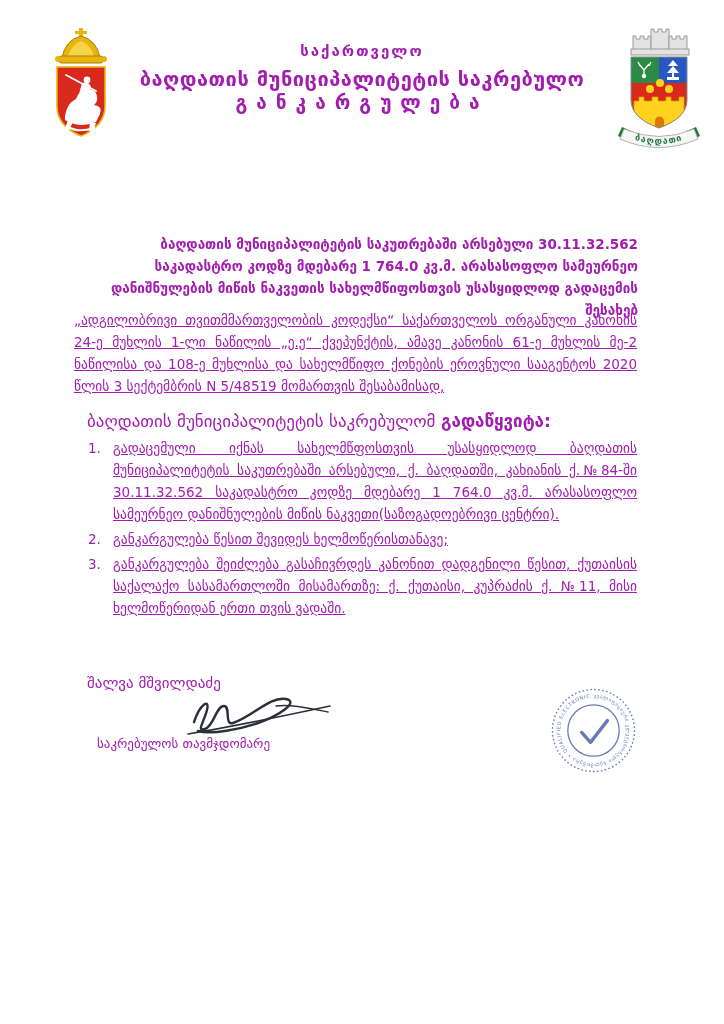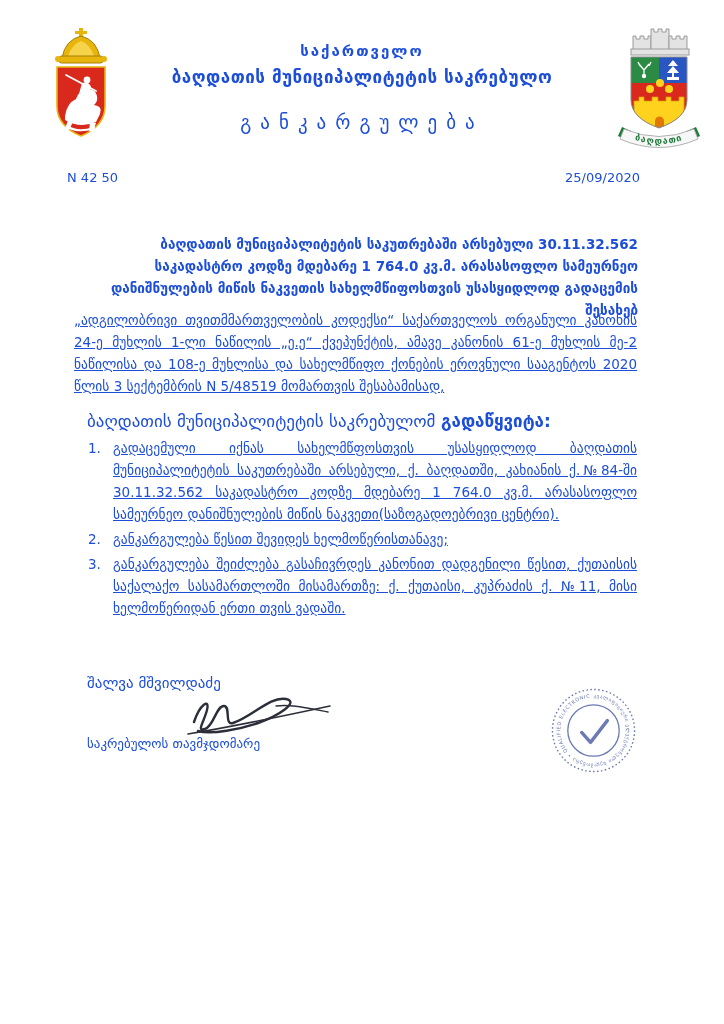--- a/index.html
+++ b/index.html
@@ -1,43 +1,43 @@
 <!DOCTYPE html>
 <html><head>
 <meta charset="utf-8">
 <style>
   html,body{margin:0;padding:0;background:#ffffff;}
   .page{
     position:relative;width:724px;height:1020px;background:#ffffff;
-    font-family:"DejaVu Sans","Liberation Sans",sans-serif;color:#1d4ed8;
+    font-family:"DejaVu Sans","Liberation Sans",sans-serif;color:#a21caf;
     overflow:hidden;margin:0 auto;
   }
   
   .emblem-left{position:absolute;left:48px;top:28px;width:66px;height:112px;}
   .emblem-right{position:absolute;left:616px;top:26px;width:86px;height:132px;}
   .header-text{position:absolute;left:122px;right:122px;top:42px;text-align:center;}
   .country{font-size:15px;font-weight:700;letter-spacing:2px;}
-  .council{font-size:17px;font-weight:700;letter-spacing:0.5px;margin-top:7px;}
-  .doctype{font-size:19px;font-weight:400;letter-spacing:9px;margin-top:24px;}
+  .council{font-size:20px;font-weight:700;letter-spacing:0.5px;margin-top:7px;}
+  .doctype{font-size:19px;font-weight:700;letter-spacing:9px;}
   .meta-row{position:absolute;left:67px;right:84px;top:170px;display:flex;
     justify-content:space-between;font-size:13px;}
   
   .subject{position:absolute;left:88px;right:86px;top:233px;margin:0;
     text-align:right;font-weight:700;font-size:13.5px;line-height:22px;}
   .preamble{position:absolute;left:74px;right:87px;top:309px;margin:0;
     text-align:justify;font-size:13.5px;line-height:22px;text-decoration:underline;}
   .decision-lead{position:absolute;left:87px;top:411px;margin:0;font-size:17px;}
   .items{position:absolute;left:88px;right:87px;top:437px;font-size:13.5px;line-height:22px;}
   .item{display:flex;margin-bottom:3px;}
   .item .num{width:25px;flex:0 0 25px;}
   .item .txt{flex:1;text-align:justify;text-decoration:underline;}
   
   .sig-name{position:absolute;left:87px;top:674px;font-size:15px;}
   .sig-scribble{position:absolute;left:178px;top:686px;width:162px;height:54px;}
-  .sig-title{position:absolute;left:87px;top:736px;font-size:13px;}
+  .sig-title{position:absolute;left:97px;top:736px;font-size:13px;}
   .stamp{position:absolute;left:550px;top:687px;width:87px;height:87px;}
   svg text{font-family:"DejaVu Sans","Liberation Sans",sans-serif;}
 </style>
 </head>
 <body>
 
 <div class="page">
 
   <svg class="emblem-left" viewBox="0 0 66 112">
 
@@ -119,24 +119,20 @@
       <path d="M8 103 q35 15 70 0 l4 10 q-39 17 -78 0 z" fill="#f7f7f7" stroke="#b0b0b0" stroke-width="1"></path>
       <defs>
           <path id="ribboncurve" d="M14 112 q29 12 58 0"></path>
         </defs>
       <text font-size="9" fill="#1e7a38" font-weight="700" letter-spacing="1">
         <textPath href="#ribboncurve" startOffset="8%">ბაღდათი</textPath>
       </text>
     </g>
   </svg>
 
-  <div class="meta-row">
-    <span>N 42 50</span>
-    <span>25/09/2020</span>
-  </div>
 
   <p class="subject">ბაღდათის მუნიციპალიტეტის საკუთრებაში არსებული 30.11.32.562 საკადასტრო კოდზე მდებარე 1 764.0 კვ.მ. არასასოფლო სამეურნეო დანიშნულების მიწის ნაკვეთის სახელმწიფოსთვის უსასყიდლოდ გადაცემის შესახებ</p>
 
   <p class="preamble">„ადგილობრივი თვითმმართველობის კოდექსი“ საქართველოს ორგანული კანონის 24-ე მუხლის 1-ლი ნაწილის „ე.ე“ ქვეპუნქტის, ამავე კანონის 61-ე მუხლის მე-2 ნაწილისა და 108-ე მუხლისა და სახელმწიფო ქონების ეროვნული სააგენტოს 2020 წლის 3 სექტემბრის N 5/48519 მომართვის შესაბამისად,</p>
 
   <p class="decision-lead">
     <span>ბაღდათის მუნიციპალიტეტის საკრებულომ </span><b>გადაწყვიტა:</b>
   </p>
 
   <div class="items">

